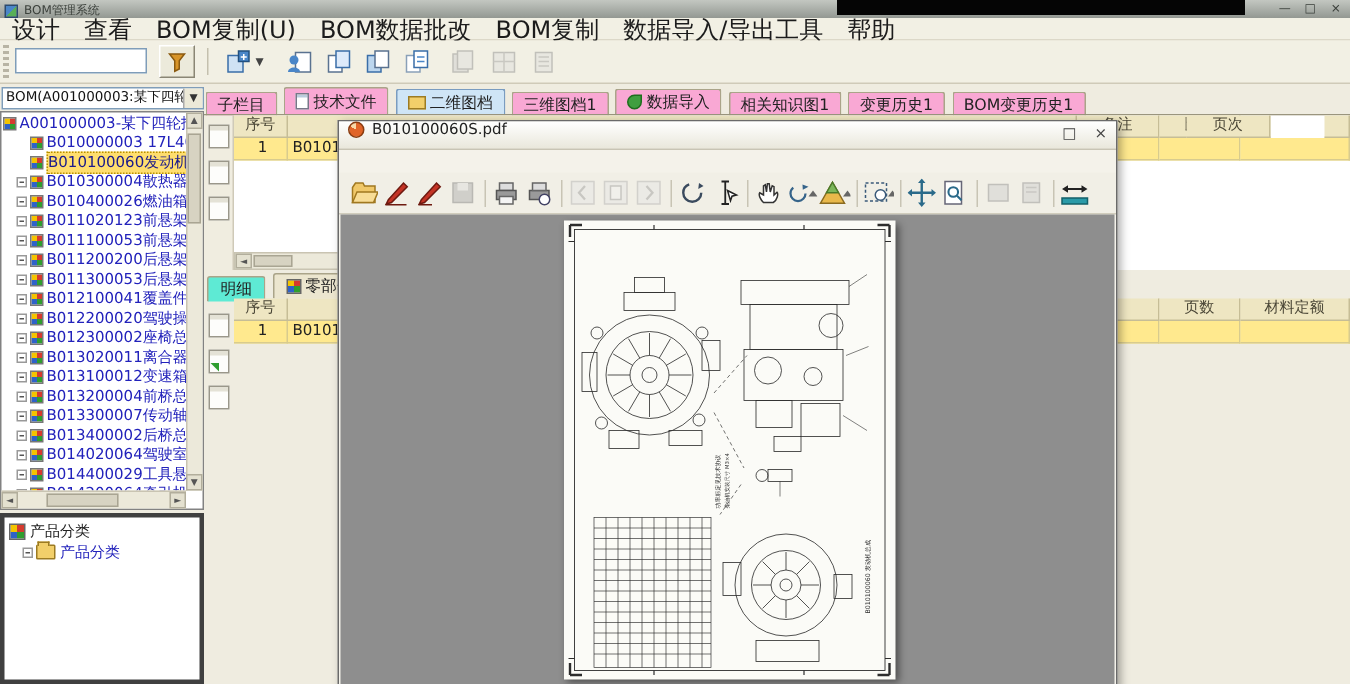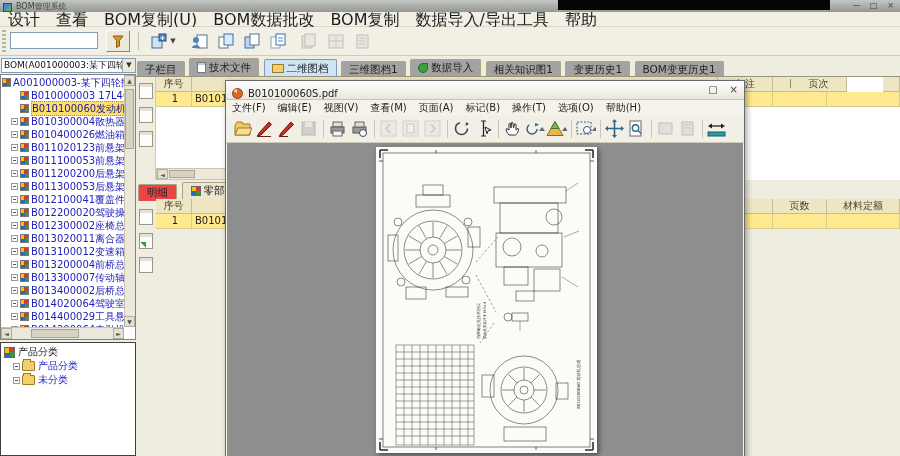--- a/index.html
+++ b/index.html
@@ -35,53 +35,53 @@
 .tgl{width:7px;height:7px;margin-right:2px;flex:0 0 7px;visibility:hidden;border:1px solid #999;background:#fff;position:relative}
 .tgl.on{visibility:visible}
 .tgl.on::before{content:"";position:absolute;left:1px;top:2px;width:3px;height:1px;background:#555}
 .bomic{width:9px;height:9px;flex:0 0 9px;margin-right:2px;background:conic-gradient(#d63a2e 0 90deg,#2f9e2f 90deg 180deg,#2f62c8 180deg 270deg,#f4c400 270deg);border:1px solid #777}
 .tlabel{white-space:nowrap}
 .trow.sel .tlabel{background:#ffde6e;border:1px dotted #b89000;color:#1a1a8c}
 .vscroll{position:absolute;right:0;top:0;width:11px;bottom:12px;background:#ece9da;border-left:1px solid #c9c4b2}
 .hscroll{position:absolute;left:0;bottom:0;height:12px;right:11px;background:#ece9da;border-top:1px solid #c9c4b2}
 .sbtn{position:absolute;width:11px;height:11px;background:#e4e1d0;border:1px solid #b2ae9c;font-size:6px;text-align:center;line-height:10px;color:#555}
 .sthumb{position:absolute;background:#d7d3c2;border:1px solid #a9a593}
-.catpanel{position:absolute;left:0;top:342px;width:136px;height:114px;background:#fff;border:1px solid #404040;padding-top:2px}
+.catpanel{position:absolute;left:0;top:342px;width:136px;height:114px;background:#fff;border:3px solid #404040;padding-top:2px}
 .catrow{height:14px;display:flex;align-items:center;font-size:10px;color:#2222bb;white-space:nowrap}
 .catrow.rooty{padding-left:3px;color:#222}
 .catrow.kid{padding-left:12px}
 .catgrid{width:11px;height:11px;flex:0 0 11px;margin-right:3px;background:conic-gradient(#d63a2e 0 90deg,#2f9e2f 90deg 180deg,#2f62c8 180deg 270deg,#f4c400 270deg);border:1px solid #666}
 .folder{width:13px;height:10px;flex:0 0 13px;margin-right:3px;background:#f2cf6a;border:1px solid #9c7b22;position:relative;border-radius:1px}
 .folder::before{content:"";position:absolute;left:0;top:-3px;width:6px;height:2px;background:#f2cf6a;border:1px solid #9c7b22;border-bottom:none}
 
 .tabrow{position:absolute;left:137px;top:58px;height:19px;white-space:nowrap}
-.tab{display:inline-flex;align-items:center;height:18px;padding:0 7px;margin-right:1px;background:#a3a3a3;border:1px solid #aaa489;border-bottom:none;border-radius:2px 2px 0 0;font-size:10.5px;color:#222}
+.tab{display:inline-flex;align-items:center;height:18px;padding:0 7px;margin-right:1px;background:#f9a8d4;border:1px solid #aaa489;border-bottom:none;border-radius:2px 2px 0 0;font-size:10.5px;color:#222}
 .tab.sel{background:#cfe5f6;border-color:#7a9cc0}
 .ticon{display:none;margin-right:3px}
 .ticon[data-icon="folder"]{display:inline-block;width:12px;height:9px;background:#f2cf6a;border:1px solid #9c7b22}
 .ticon[data-icon="doc"]{display:inline-block;width:9px;height:11px;background:#fff;border:1px solid #778;box-shadow:inset 0 2px #bcd}
 .ticon[data-icon="leaf"]{display:inline-block;width:10px;height:10px;border-radius:50% 0 50% 50%;background:#3f9e3f;border:1px solid #1e6e1e}
 .ticon[data-icon="bom"]{display:inline-block;width:10px;height:10px;background:conic-gradient(#d63a2e 0 90deg,#2f9e2f 90deg 180deg,#2f62c8 180deg 270deg,#f4c400 270deg);border:1px solid #666}
 .tabline{position:absolute;left:136px;top:76px;right:0;height:1px;background:#9a957e}
 
 .stripU{position:absolute;left:136px;top:77px;width:20px;height:103px;background:#f0ede0;border-right:1px solid #cfcab8}
 .stripL{position:absolute;left:136px;top:199px;width:20px;height:110px}
 .sicon{position:absolute;left:3px;width:14px;height:16px;background:#fdfdfb;border:1px solid #9a978a;box-shadow:inset 0 3px #e4e2d6}
 .sicon.green::after{content:"";position:absolute;left:2px;bottom:2px;border:4px solid transparent;border-bottom-color:#2f9e2f;transform:rotate(45deg)}
 .utable{position:absolute;left:156px;top:77px;right:0;height:103px;background:#fff}
 .ltable{position:absolute;left:156px;top:199px;right:0;height:30px}
 .th{position:absolute;top:0;height:15px;background:#eee6c2;border-right:1px solid #c6bd96;border-bottom:1px solid #c6bd96;font-size:10px;line-height:14px;text-align:center;color:#4a4636;overflow:hidden}
 .tr{position:absolute;top:15px;height:15px;background:#ffe98e;border-right:1px solid #d8cb8e;border-bottom:1px solid #d8cb8e;font-size:10px;line-height:14px;padding-left:3px;color:#222;overflow:hidden;white-space:nowrap}
 .uhscroll{position:absolute;left:0;top:91px;width:78px;height:12px;background:#ece9da;border:1px solid #c9c4b2}
 .lowtabs{position:absolute;left:138px;top:182px;height:17px;white-space:nowrap}
 .ltab{display:inline-flex;align-items:center;height:17px;padding:0 8px;margin-right:1px;background:#ece6cf;border:1px solid #aaa489;border-bottom:none;border-radius:2px 2px 0 0;font-size:10.5px}
-.ltab.sel{background:#ef4444}
+.ltab.sel{background:#5eead4}
 
 .pdfwin{position:absolute;left:225px;top:80px;width:520px;height:380px;background:#f4f2ea;border:1px solid #6a6a6a;box-shadow:2px 2px 6px rgba(0,0,0,.35);z-index:50}
-.ptitle{position:absolute;left:0;top:0;right:0;height:19px;background:linear-gradient(#ffffff,#e9e7db);border-bottom:1px solid #c8c4b4;display:flex;align-items:flex-end}
+.ptitle{position:absolute;left:0;top:0;right:0;height:19px;background:linear-gradient(#ffffff,#e9e7db);border-bottom:1px solid #c8c4b4;display:flex;align-items:flex-start}
 .pico{width:11px;height:11px;border-radius:50%;margin:0 5px 0 6px;background:conic-gradient(#e06428 0 300deg,#f8d8a8 300deg);border:1px solid #8a3c10}
 .ptext{font-size:10px;color:#222}
 .pbtns{position:absolute;right:6px;top:2px;display:flex;gap:12px}
 .pbtns span{font-size:10px;color:#444;line-height:14px}
 .pmenu{position:absolute;left:0;top:19px;right:0;height:15px;background:#f4f2ea}
 .pmi{display:inline-block;padding:0 6px;line-height:15px;font-size:10px;color:#222}
 .ptools{position:absolute;left:0;top:34px;right:0;height:28px;background:#f1efe6;border-bottom:1px solid #d0ccbc;display:flex;align-items:center;padding-left:6px}
 .pt{width:21px;height:21px;display:inline-flex;align-items:center;justify-content:center;margin-right:1px}
 .psep{width:1px;height:18px;background:#c8c4b4;margin:0 3px}
 .pcanvas{position:absolute;left:1px;top:62px;right:1px;bottom:1px;background:#8e8e8e;overflow:hidden}
@@ -316,25 +316,20 @@
     <span>产品分类</span>
   </div>
   <div>
 
       <div class="catrow kid">
         <span class="tgl on"></span>
         <span class="folder"></span>
         <span>产品分类</span>
       </div>
 
-      <div class="catrow kid">
-        <span class="tgl on"></span>
-        <span class="folder"></span>
-        <span>未分类</span>
-      </div>
     </div>
 </div>
 
 <div class="tabrow">
   
 
     <div class="tab">
 
       <span>子栏目</span>
     </div>
@@ -430,23 +425,20 @@
 
 <div class="pdfwin">
   <div class="ptitle">
     <span class="pico"></span>
     <span class="ptext">B010100060S.pdf</span>
     <span class="pbtns">
       <span>□</span>
       <span>×</span>
     </span>
   </div>
-  <div class="pmenu">
-    
-  <span class="pmi">文件(F)</span><span class="pmi">编辑(E)</span><span class="pmi">视图(V)</span><span class="pmi">查看(M)</span><span class="pmi">页面(A)</span><span class="pmi">标记(B)</span><span class="pmi">操作(T)</span><span class="pmi">选项(O)</span><span class="pmi">帮助(H)</span></div>
   <div class="ptools">
     <span class="pt">
         <svg width="19" height="19">
           <path d="M2 6l2-3h5l1 2h7v11H2z" fill="#f0c869" stroke="#a07820"></path>
           <path d="M2 16l3-7h14l-3 7z" fill="#f8dd96" stroke="#a07820"></path>
         </svg>
       </span>
     <span class="pt">
         <svg width="19" height="19">
           <path d="M4 14L14 3l2.5 2.5L6 16l-3.5 1z" fill="#c43426" stroke="#6e1a10"></path>

